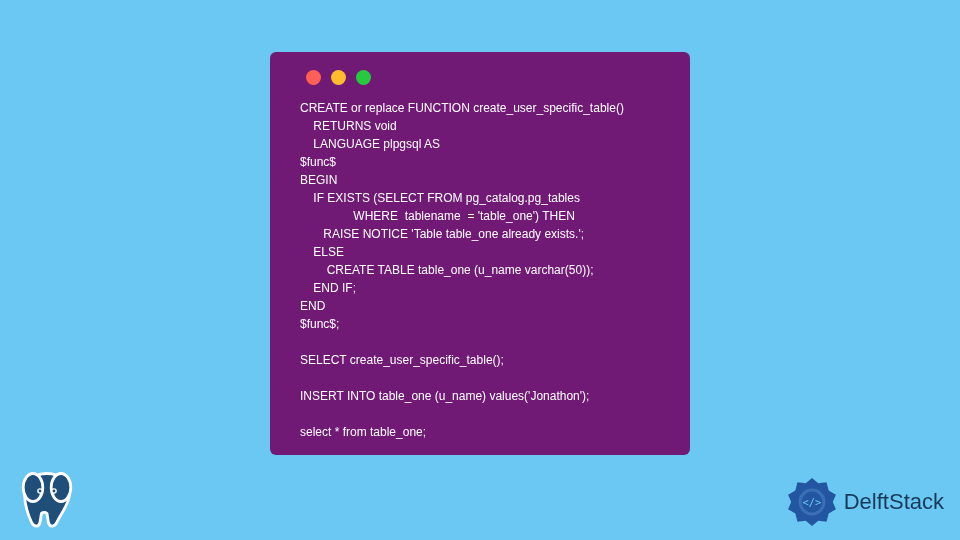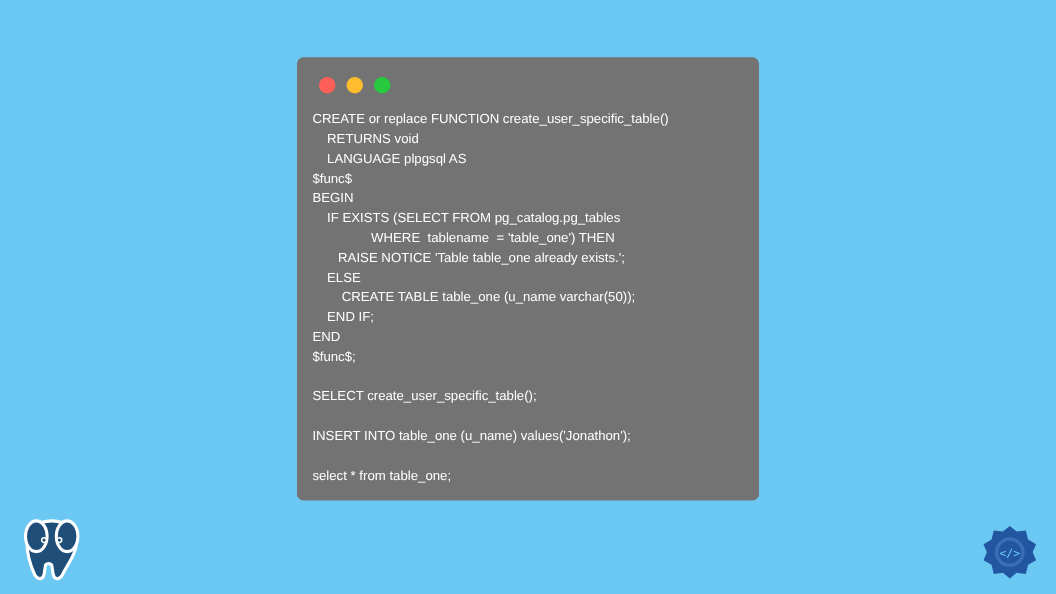--- a/index.html
+++ b/index.html
@@ -9,23 +9,23 @@
       background: #6bc8f2;
       position: relative;
       font-family: Arial, Helvetica, sans-serif;
       overflow: hidden;
     }
     .code-window {
       position: absolute;
       left: 270px;
       top: 52px;
       width: 420px;
-      background: #737373;
+      background: #701a75;
       border-radius: 6px;
-      padding: 18px 14px 14px 14px;
+      padding: 18px 14px 14px 30px;
     }
     .titlebar {
       display: flex;
       gap: 10px;
       margin-bottom: 14px;
       padding-left: 6px;
     }
     .dot {
       width: 15px;
       height: 15px;
@@ -108,13 +108,14 @@
 
 <div class="delft">
   <svg width="52" height="52" viewBox="0 0 100 100">
     <g fill="#2356a0">
       <polygon points="50,4 62,14 78,12 82,28 96,36 90,50 96,64 82,72 78,88 62,86 50,96 38,86 22,88 18,72 4,64 10,50 4,36 18,28 22,12 38,14"></polygon>
     </g>
     <circle cx="50" cy="50" r="26" fill="#3a6fb5"></circle>
     <circle cx="50" cy="50" r="20" fill="#2356a0"></circle>
     <text x="50" y="58" font-size="20" fill="#6bc8f2" text-anchor="middle" font-family="monospace">&lt;/&gt;</text>
   </svg>
+  <span class="delft-text">DelftStack</span>
 </div>
 
 </body></html>

